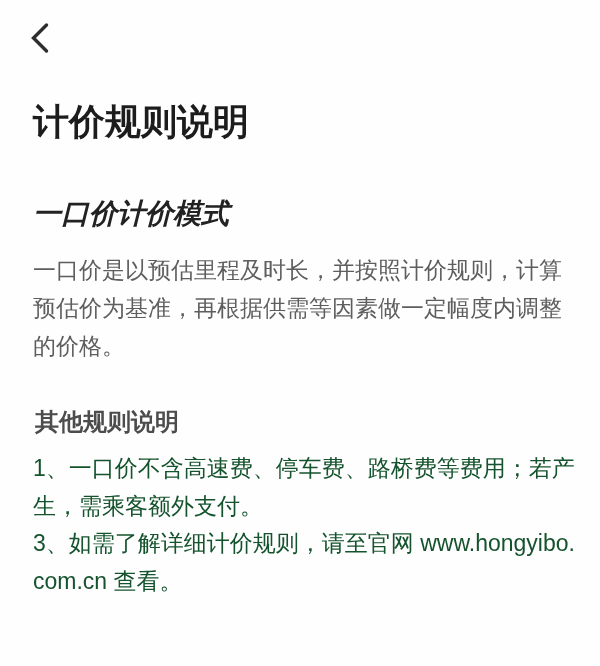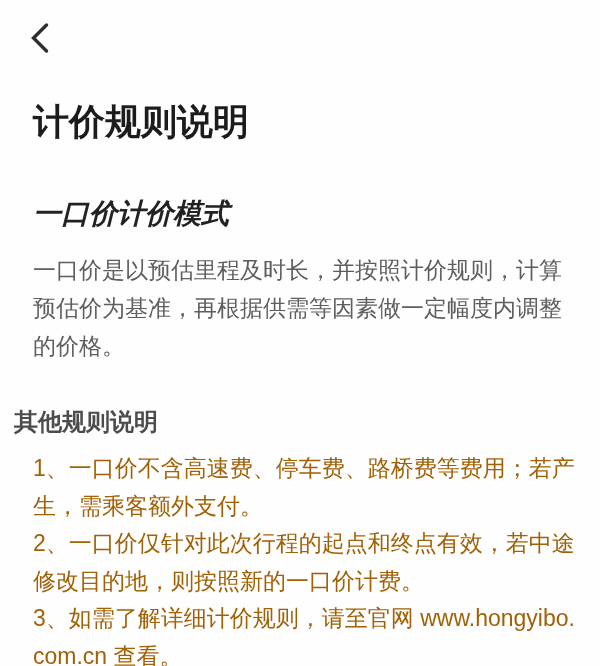--- a/index.html
+++ b/index.html
@@ -43,33 +43,33 @@
     font-style: italic;
   }
   .paragraph {
     margin: 21px 33px 8px 33px;
     font-size: 23px;
     line-height: 38px;
     color: #5e5e5e;
     white-space: pre;
   }
   .sub-heading {
-    margin: 42px 33px 0 14px;
+    margin: 42px 33px 0 35px;
     font-size: 24px;
     line-height: 30px;
     font-weight: 600;
     color: #4c4c4c;
   }
   .rules {
     margin: 13px 33px 0 33px;
   }
   .rule {
     font-size: 23px;
     line-height: 37.5px;
-    color: #a16207;
+    color: #14532d;
     white-space: pre;
   }
 </style>
 </head>
 <body>
 
 <div class="screen">
 
   <div class="nav-bar">
     <div class="back-btn">
@@ -85,19 +85,17 @@
 
   <p class="paragraph">一口价是以预估里程及时长，并按照计价规则，计算
 预估价为基准，再根据供需等因素做一定幅度内调整
 的价格。</p>
 
   <h3 class="sub-heading">其他规则说明</h3>
 
   <div class="rules">
     <p class="rule">1、一口价不含高速费、停车费、路桥费等费用；若产
 生，需乘客额外支付。</p>
-    <p class="rule">2、一口价仅针对此次行程的起点和终点有效，若中途
-修改目的地，则按照新的一口价计费。</p>
     <p class="rule">3、如需了解详细计价规则，请至官网 www.hongyibo.
 com.cn 查看。</p>
   </div>
 
 </div>
 
 </body></html>

